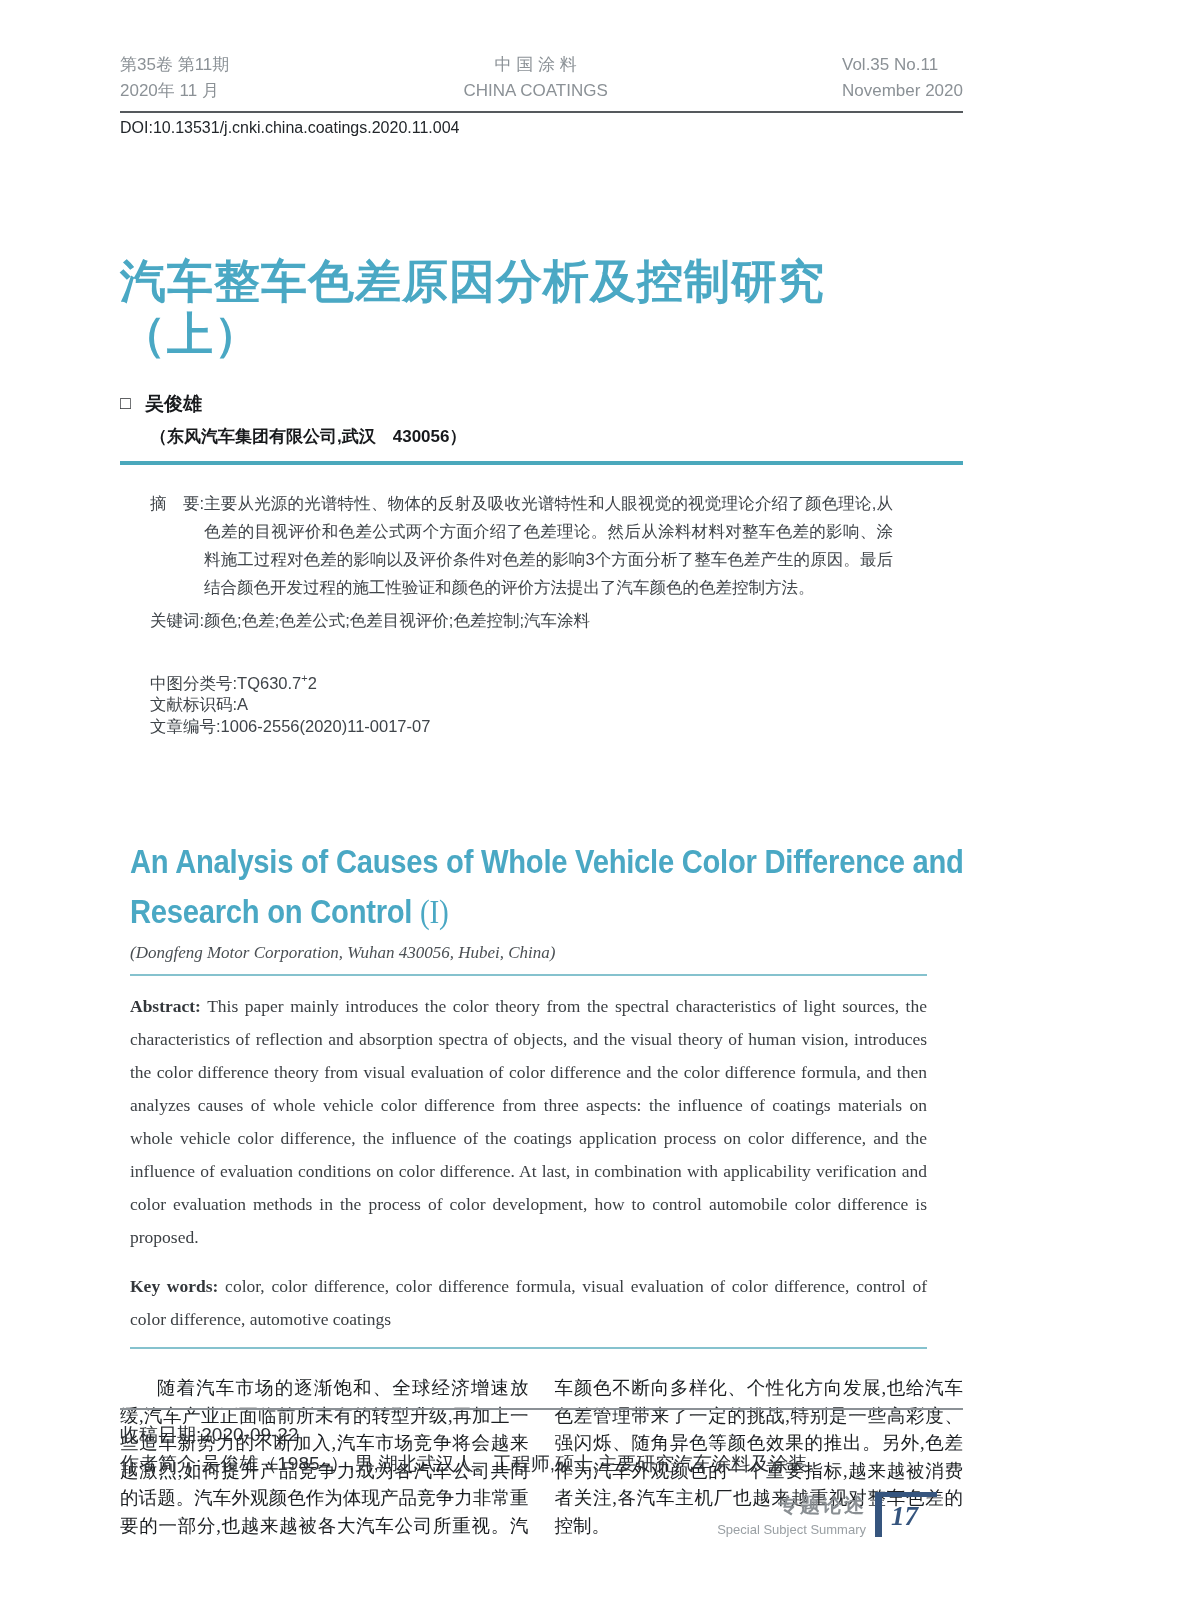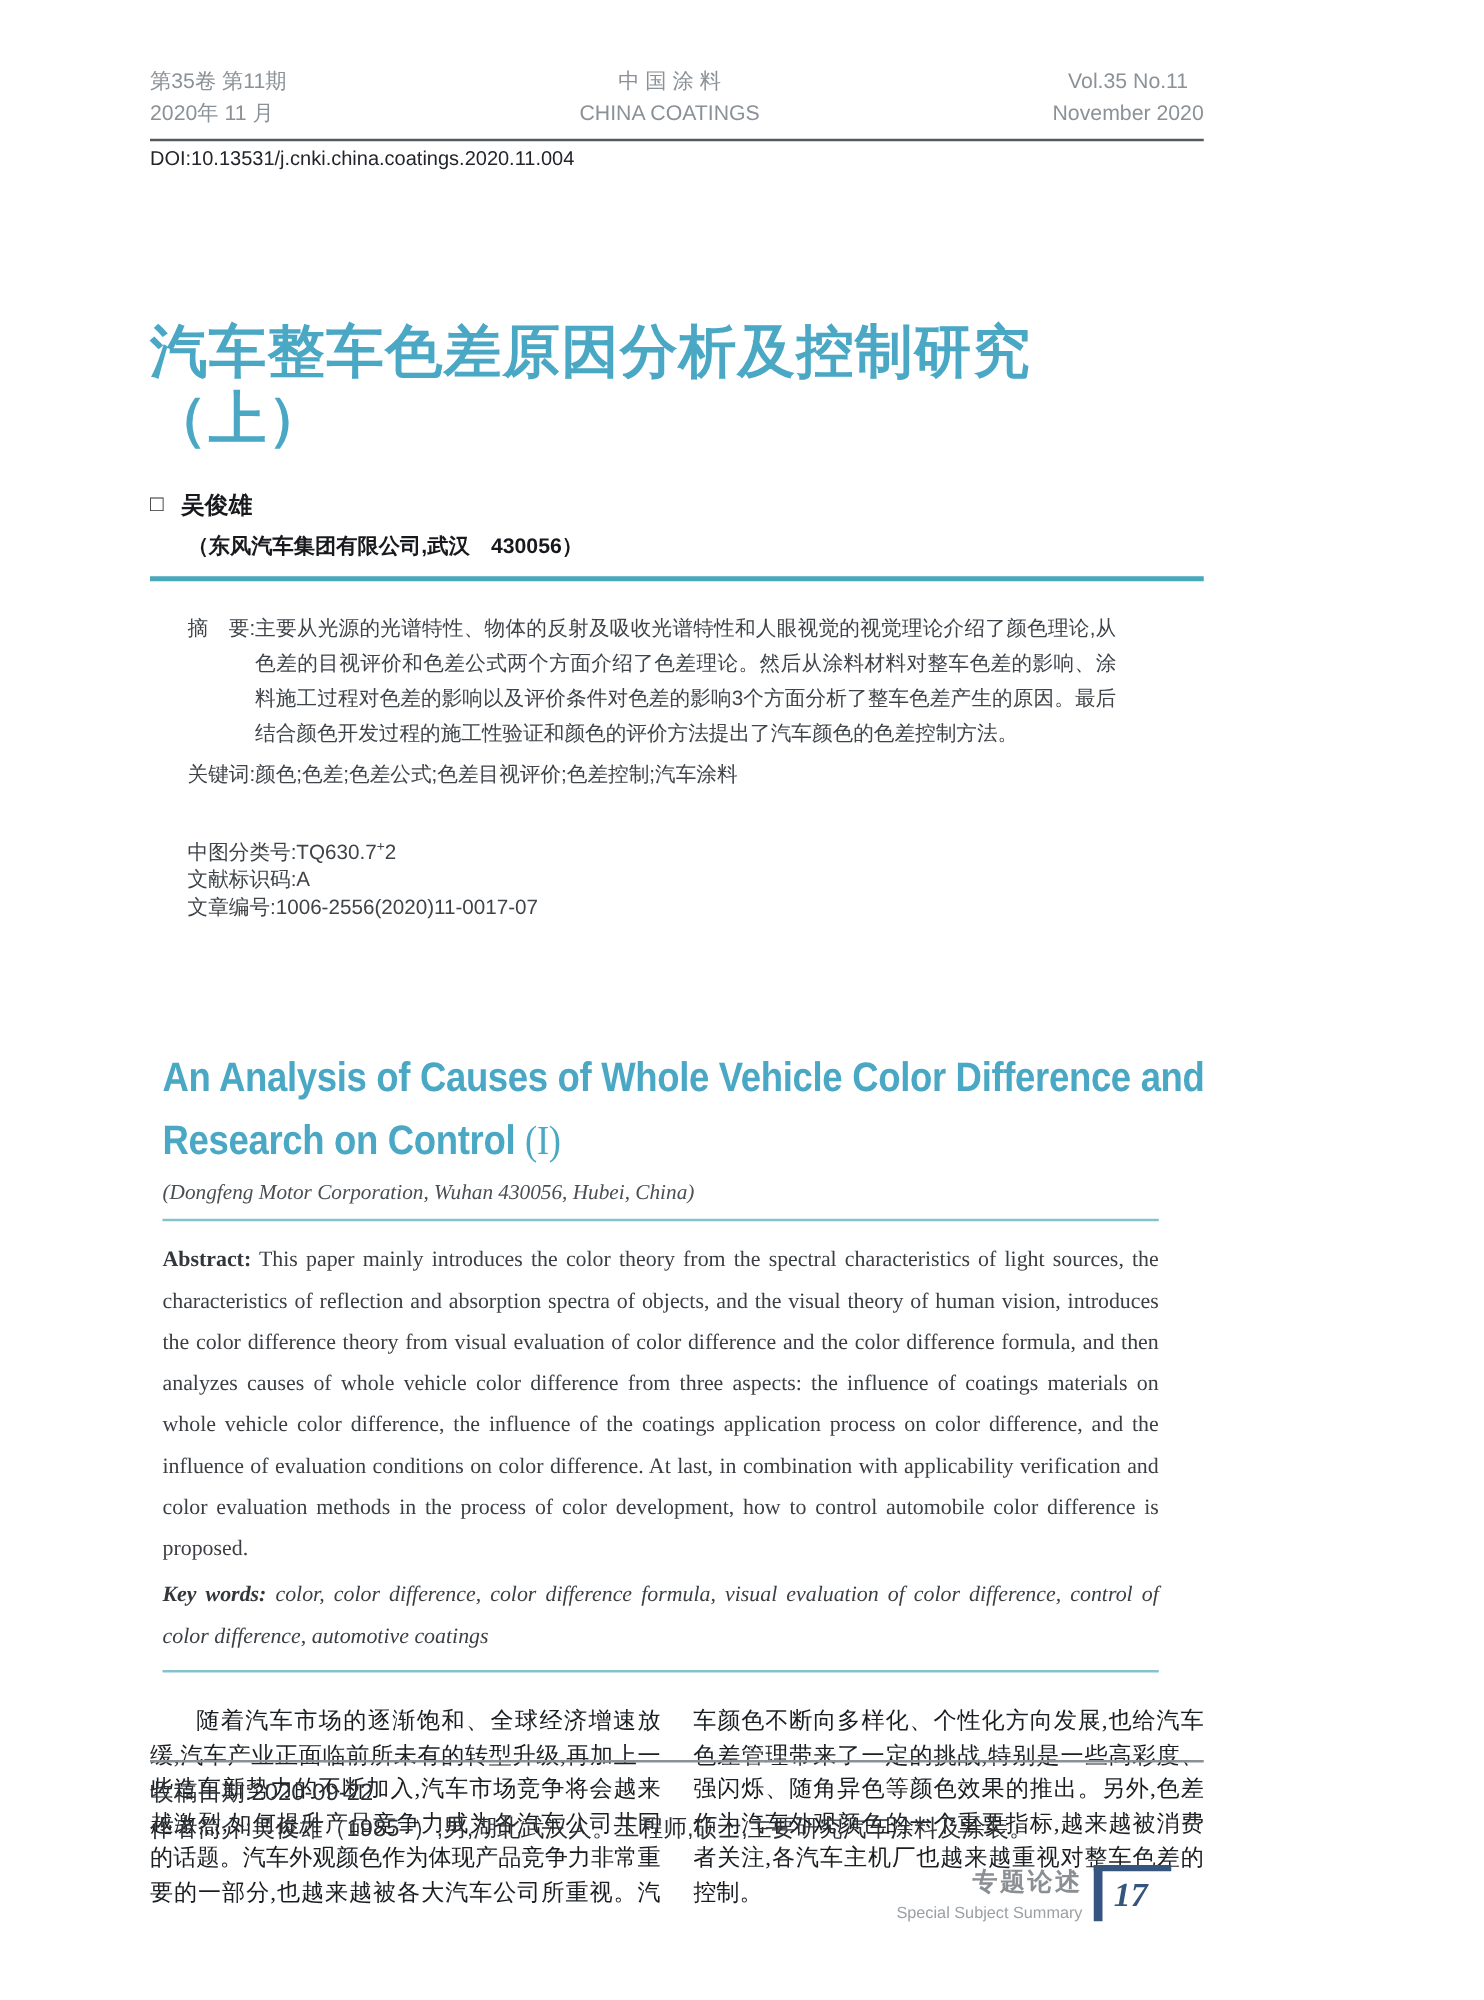--- a/index.html
+++ b/index.html
@@ -6,21 +6,21 @@
   .page {
     position:relative; width:1065px; height:1600px; background:#fff;
     font-family:"Liberation Sans", sans-serif; overflow:hidden; color:#1d2023;
   }
   .content { position:absolute; left:120px; right:102px; top:0; }
 
   
   .header-row { display:flex; justify-content:space-between; padding-top:52px;
     color:#8b9196; font-size:17px; line-height:26px; }
   .header-col.center { text-align:center; }
-  .header-col.right  { text-align:center; }
+  .header-col.right  { text-align:left; }
   .header-rule { border-top:2px solid #55595d; margin-top:7px; }
   .doi-line { font-family:Liberation Sans, sans-serif; font-size:16px; color:#22262a; margin-top:6px; }
 
   
   .title-cn { margin-top:118px; font-size:46px; font-weight:bold; color:#4AA8C4; letter-spacing:1px; line-height:1.15; }
   .author-row { margin-top:30px; display:flex; align-items:center; gap:14px;
     font-size:19px; font-weight:bold; color:#17191c; }
   .author-marker { font-weight:normal; font-size:18px; color:#2b2e31; }
   .affiliation-cn { margin-top:8px; margin-left:30px; font-size:17px; font-weight:bold; color:#17191c; }
   .thick-rule { height:4px; background:#4AA8BC; margin-top:13px; }
@@ -115,21 +115,21 @@
         <span class="meta-doc"><span>文献标识码:</span><span>A</span></span>
         <span class="meta-id"><span>文章编号:</span><span>1006-2556(2020)11-0017-07</span></span>
       </div>
     </div>
 
     <div class="en-section">
       <h2 class="title-en" style="margin:0;"><span>An Analysis of Causes of Whole Vehicle Color Difference and Research on Control </span><span class="numeral">(I)</span></h2>
       <div class="affiliation-en">(Dongfeng Motor Corporation, Wuhan 430056, Hubei, China)</div>
       <div class="thin-rule"></div>
       <p class="en-abstract"><span class="label">Abstract:</span><span> This paper mainly introduces the color theory from the spectral characteristics of light sources, the characteristics of reflection and absorption spectra of objects, and the visual theory of human vision, introduces the color difference theory from visual evaluation of color difference and the color difference formula, and then analyzes causes of whole vehicle color difference from three aspects: the influence of coatings materials on whole vehicle color difference, the influence of the coatings application process on color difference, and the influence of evaluation conditions on color difference. At last, in combination with applicability verification and color evaluation methods in the process of color development, how to control automobile color difference is proposed.</span></p>
-      <p class="en-abstract" style="margin-top:4px;font-style:italic;"><span class="label">Key words:</span><span> color, color difference, color difference formula, visual evaluation of color difference, control of color difference, automotive coatings</span></p>
+      <p class="en-abstract" style="margin-top:16px;"><span class="label">Key words:</span><span> color, color difference, color difference formula, visual evaluation of color difference, control of color difference, automotive coatings</span></p>
       <div class="thin-rule"></div>
     </div>
 
     <div class="body-section">
       <p class="body-paragraph">随着汽车市场的逐渐饱和、全球经济增速放缓,汽车产业正面临前所未有的转型升级,再加上一些造车新势力的不断加入,汽车市场竞争将会越来越激烈,如何提升产品竞争力成为各汽车公司共同的话题。汽车外观颜色作为体现产品竞争力非常重要的一部分,也越来越被各大汽车公司所重视。汽车颜色不断向多样化、个性化方向发展,也给汽车色差管理带来了一定的挑战,特别是一些高彩度、强闪烁、随角异色等颜色效果的推出。另外,色差作为汽车外观颜色的一个重要指标,越来越被消费者关注,各汽车主机厂也越来越重视对整车色差的控制。</p>
     </div>
   </div>
 
   <div class="footnote-area">
     <div><span>收稿日期:</span><span>2020-09-22</span></div>

